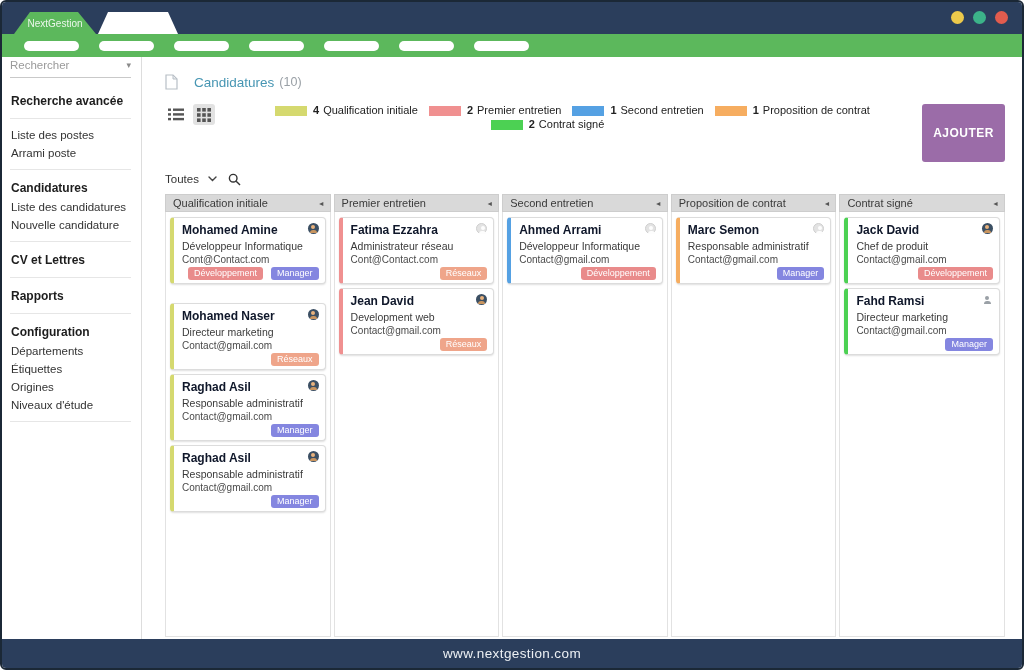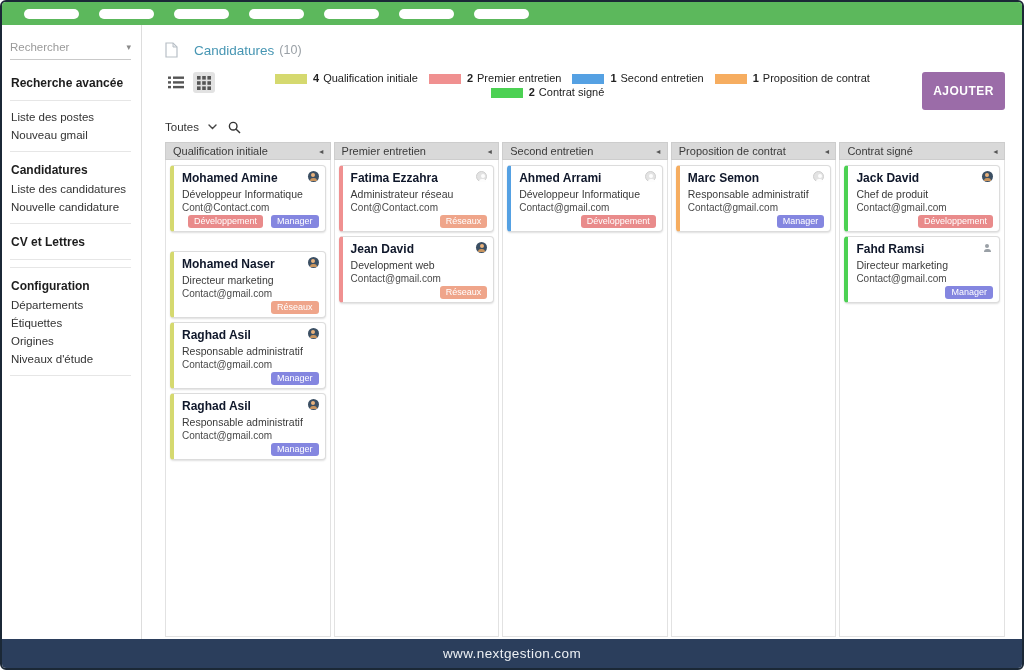--- a/index.html
+++ b/index.html
@@ -22,21 +22,21 @@
 
   
   .navbar { height:23px; background:#5cb85c; display:flex; align-items:center;
             padding-left:22px; flex:0 0 auto; }
   .pill { width:55px; height:10px; background:#fff; border-radius:5px; margin-right:20px; }
 
   
   .main-row { flex:1; display:flex; min-height:0; }
 
   .sidebar { width:140px; flex:0 0 auto; border-right:1px solid #ddd; background:#fff;
-             padding-top:14px; overflow:hidden; }
+             overflow:hidden; }
   .side-search { margin:0 10px 2px 8px; padding:2px 0 6px 0; border-bottom:1px solid #c9c9c9;
                  display:flex; justify-content:space-between; align-items:center; cursor:pointer; }
   .side-search .ph { color:#9a9a9a; font-size:11.5px; }
   .side-search .caret { color:#8a8a8a; font-size:9px; }
   .side-menu { padding:10px 0 0 8px; }
   .side-item { font-size:11.5px; color:#333; padding:3px 4px 3px 1px; cursor:pointer; }
   .side-item.bold { font-weight:bold; color:#1d1d1d; font-size:12px; padding-top:4px; }
   .side-divider { border-top:1px solid #e6e6e6; margin:7px 10px 7px 0; }
 
   .content { flex:1; display:flex; flex-direction:column; min-width:0;
@@ -55,21 +55,21 @@
               width:22px; height:21px; border-radius:3px; cursor:pointer; }
   .icon-btn.selected { background:#e2e2e2; }
   .legend { margin-left:60px; width:545px; }
   .legend-line { display:flex; gap:11px; line-height:13px; }
   .legend-line:not(:first-child) { justify-content:center; margin-top:1px; }
   .legend-item { font-size:11px; color:#222; white-space:nowrap; display:inline-flex; align-items:center; }
   .legend-item b { margin-right:4px; }
   .swatch { display:inline-block; width:32px; height:10px; margin-right:6px; }
   .add-btn { margin-left:auto; background:#9b6ca8; color:#fff; border:none; border-radius:3px;
              font-family:"Liberation Sans",sans-serif; font-size:12px; font-weight:bold;
-             letter-spacing:.5px; padding:12px 11px; cursor:pointer; }
+             letter-spacing:.5px; padding:22px 11px; cursor:pointer; }
 
   
   .filter-row { display:flex; align-items:center; gap:9px; margin-top:7px; height:20px; flex:0 0 auto; }
   .filter-label { font-size:11.5px; color:#333; cursor:pointer; }
   .chev { display:inline-flex; cursor:pointer; }
   .search-btn { display:inline-flex; cursor:pointer; margin-left:2px; }
 
   
   .board { flex:1; display:flex; gap:3px; margin-top:5px; min-height:0; }
   .col { flex:1; display:flex; flex-direction:column; min-width:0; }
@@ -105,20 +105,31 @@
   
   .footer { height:29px; background:#2b3e5c; color:#ecf0f4; font-size:13.5px;
             display:flex; align-items:center; justify-content:center;
             letter-spacing:.4px; flex:0 0 auto; }
 </style>
 </head>
 <body>
 
 <div class="window">
 
+  <div class="titlebar">
+    <div class="brand-tab">
+      <span>NextGestion</span>
+    </div>
+    <div class="ghost-tab"></div>
+    <div class="win-dots">
+        <span class="dot" style="background: rgb(236, 201, 75);"></span>
+        <span class="dot" style="background: rgb(60, 179, 137);"></span>
+        <span class="dot" style="background: rgb(226, 92, 78);"></span>
+      </div>
+  </div>
 
   <div class="navbar">
     <div style="display:flex">
         <span class="pill"></span>
         <span class="pill"></span>
         <span class="pill"></span>
         <span class="pill"></span>
         <span class="pill"></span>
         <span class="pill"></span>
         <span class="pill"></span>
@@ -129,28 +140,29 @@
 
     <div class="sidebar">
       <div class="side-search">
         <span class="ph">Rechercher</span>
         <span class="caret">▾</span>
       </div>
       <div class="side-menu">
           <div class="side-item bold">Recherche avancée</div>
           <div class="side-divider"></div>
           <div class="side-item">Liste des postes</div>
-          <div class="side-item">Nouveau gmail</div>
+          <div class="side-item">Arrami poste</div>
           <div class="side-divider"></div>
           <div class="side-item bold">Candidatures</div>
           <div class="side-item">Liste des candidatures</div>
           <div class="side-item">Nouvelle candidature</div>
           <div class="side-divider"></div>
           <div class="side-item bold">CV et Lettres</div>
           <div class="side-divider"></div>
+          <div class="side-item bold">Rapports</div>
           <div class="side-divider"></div>
           <div class="side-item bold">Configuration</div>
           <div class="side-item">Départements</div>
           <div class="side-item">Étiquettes</div>
           <div class="side-item">Origines</div>
           <div class="side-item">Niveaux d'étude</div>
           <div class="side-divider"></div>
         </div>
     </div>
 

